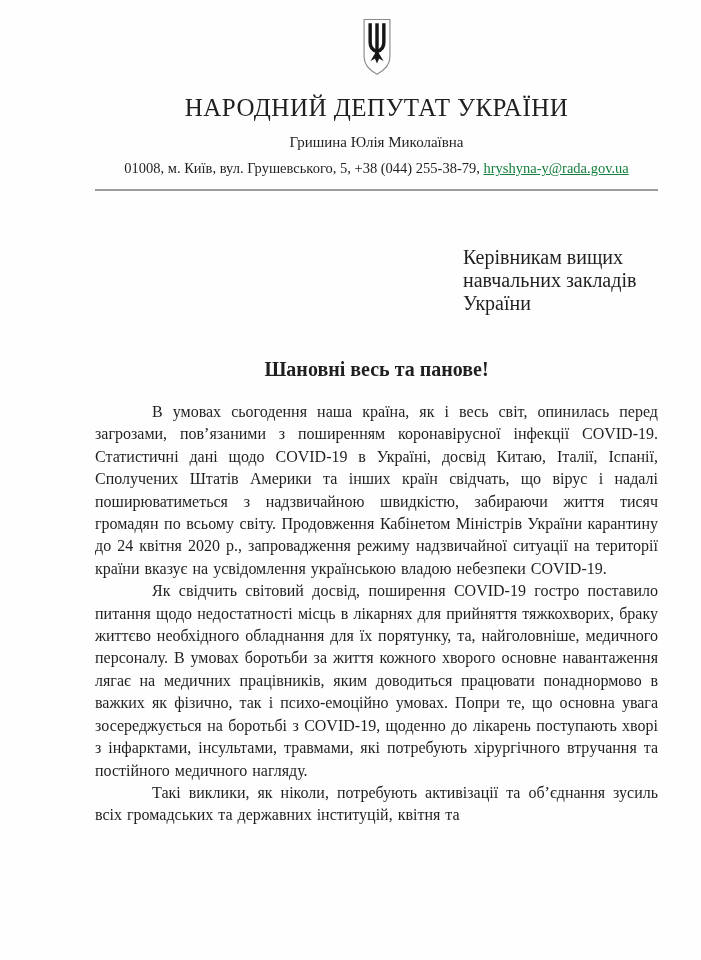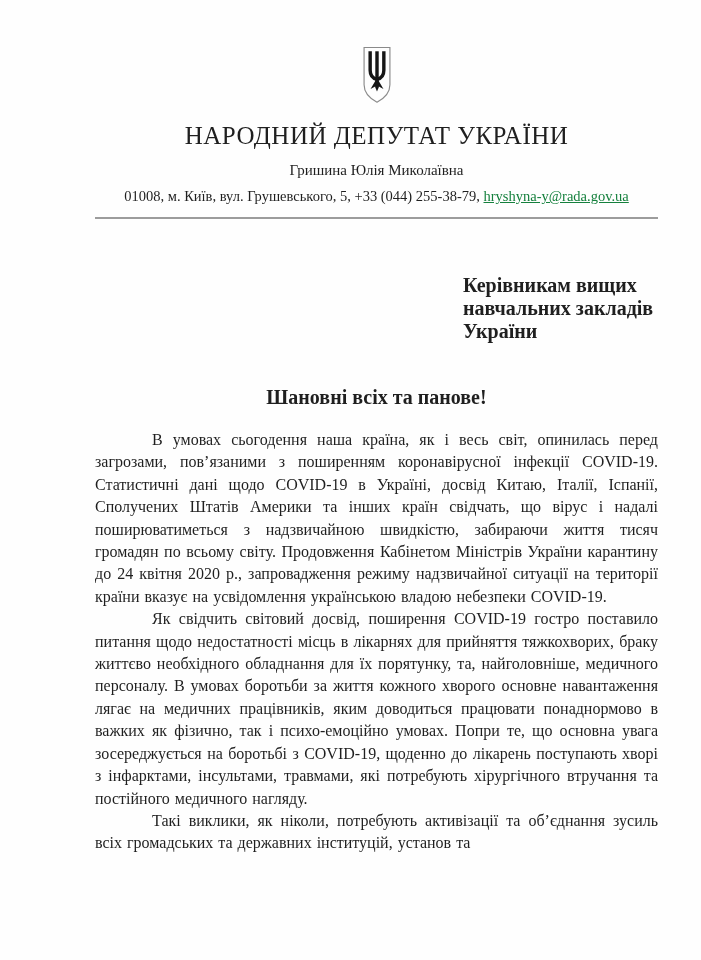--- a/index.html
+++ b/index.html
@@ -12,21 +12,21 @@
     position: relative;
     width: 701px; height: 960px;
     background: #fefefe;
     color: #1f1f1f;
     overflow: hidden;
   }
   .column {
     margin-left: 95px;
     width: 563px;
   }
-  .header { text-align: center; padding-top: 44px; }
+  .header { text-align: center; padding-top: 16px; }
   .emblem { display: inline-block; width: 38px; height: 67px; }
   .doc-title {
     margin-top: 7px;
     font-size: 25px;
     letter-spacing: 0.5px;
     line-height: 28px;
     white-space: nowrap;
   }
   .deputy-name {
     margin-top: 7px;
@@ -46,21 +46,21 @@
     cursor: pointer;
   }
   .divider {
     margin-top: 12px;
     height: 2px;
     background: #9c9c9c;
   }
   .addressee {
     margin-top: 55px;
     margin-left: 368px;
-    font-weight: bold;
+    font-weight: normal;
     font-size: 20px;
     line-height: 23px;
     white-space: pre-line;
   }
   .salutation {
     margin-top: 43px;
     text-align: center;
     font-weight: bold;
     font-size: 20px;
     line-height: 23px;
@@ -89,30 +89,30 @@
             <path d="M32 16 v50 q0 20 18 24" stroke-width="9"></path>
             <path d="M68 16 v50 q0 20 -18 24" stroke-width="9"></path>
             <path d="M50 16 v84" stroke-width="9"></path>
           </g>
           <path d="M50 86 L33 115 L50 106 L67 115 Z" fill="#161616"></path>
           <path d="M45 98 h10 v12 l-5 12 l-5 -12 Z" fill="#161616"></path>
         </svg>
       </span>
       <div class="doc-title">НАРОДНИЙ ДЕПУТАТ УКРАЇНИ</div>
       <div class="deputy-name">Гришина Юлія Миколаївна</div>
-      <div class="contact-line"><span>01008, м. Київ, вул. Грушевського, 5, +33 (044) 255-38-79, </span><a class="email-link">hryshyna-y@rada.gov.ua</a></div>
+      <div class="contact-line"><span>01008, м. Київ, вул. Грушевського, 5, +38 (044) 255-38-79, </span><a class="email-link">hryshyna-y@rada.gov.ua</a></div>
       <div class="divider"></div>
     </div>
 
     <div class="addressee">Керівникам вищих
 навчальних закладів
 України</div>
 
-    <div class="salutation">Шановні всіх та панове!</div>
+    <div class="salutation">Шановні весь та панове!</div>
 
     <div class="body-text">
       <p>В умовах сьогодення наша країна, як і весь світ, опинилась перед загрозами, пов’язаними з поширенням коронавірусної інфекції COVID-19. Статистичні дані щодо COVID-19 в Україні, досвід Китаю, Італії, Іспанії, Сполучених Штатів Америки та інших країн свідчать, що вірус і надалі поширюватиметься з надзвичайною швидкістю, забираючи життя тисяч громадян по всьому світу. Продовження Кабінетом Міністрів України карантину до 24 квітня 2020 р., запровадження режиму надзвичайної ситуації на території країни вказує на усвідомлення українською владою небезпеки COVID-19.</p>
       <p>Як свідчить світовий досвід, поширення COVID-19 гостро поставило питання щодо недостатності місць в лікарнях для прийняття тяжкохворих, браку життєво необхідного обладнання для їх порятунку, та, найголовніше, медичного персоналу. В умовах боротьби за життя кожного хворого основне навантаження лягає на медичних працівників, яким доводиться працювати понаднормово в важких як фізично, так і психо-емоційно умовах. Попри те, що основна увага зосереджується на боротьбі з COVID-19, щоденно до лікарень поступають хворі з інфарктами, інсультами, травмами, які потребують хірургічного втручання та постійного медичного нагляду.</p>
-      <p>Такі виклики, як ніколи, потребують активізації та об’єднання зусиль всіх громадських та державних інституцій, установ та</p>
+      <p>Такі виклики, як ніколи, потребують активізації та об’єднання зусиль всіх громадських та державних інституцій, квітня та</p>
     </div>
 
   </div>
 </div>
 
 </body></html>

